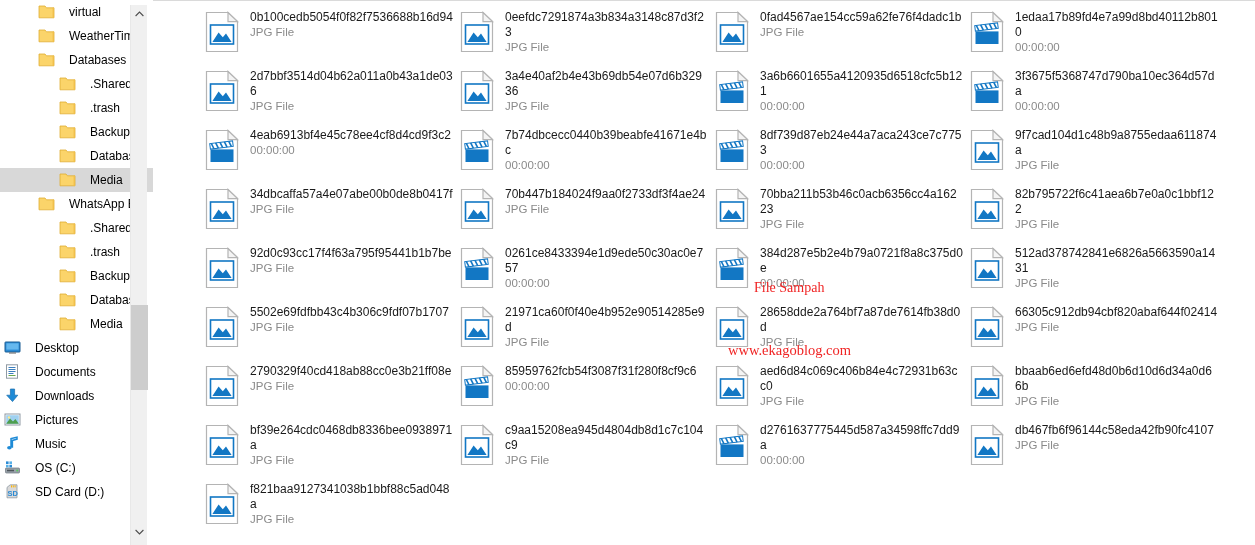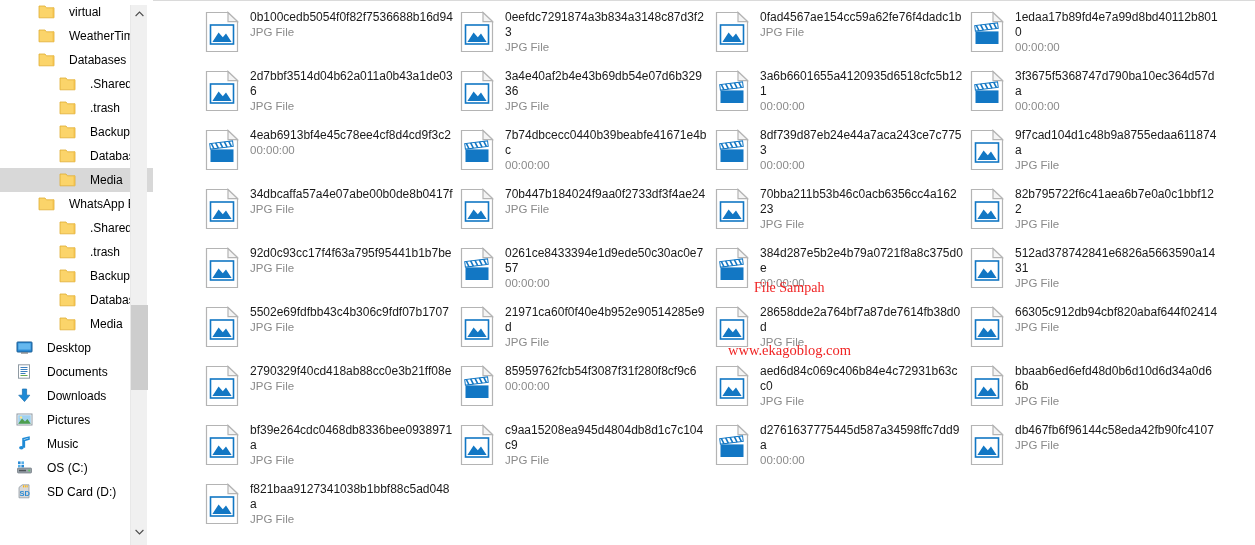--- a/index.html
+++ b/index.html
@@ -50,21 +50,21 @@
     position: relative;
   }
   .tree-row .lbl {
     overflow: hidden;
     text-overflow: clip;
     white-space: nowrap;
   }
   
   .ind-1 { padding-left: 38px; }
   .ind-2 { padding-left: 59px; }
-  .ind-0 { padding-left: 16px; }
+  .ind-0 { padding-left: 4px; }
 
   
   #nav-scrollbar {
     position: absolute;
     top: 5px;
     left: 130px;
     width: 17px;
     height: 540px;
     background: #f0f0f0;
     border-left: 1px solid #e8e8e8;

